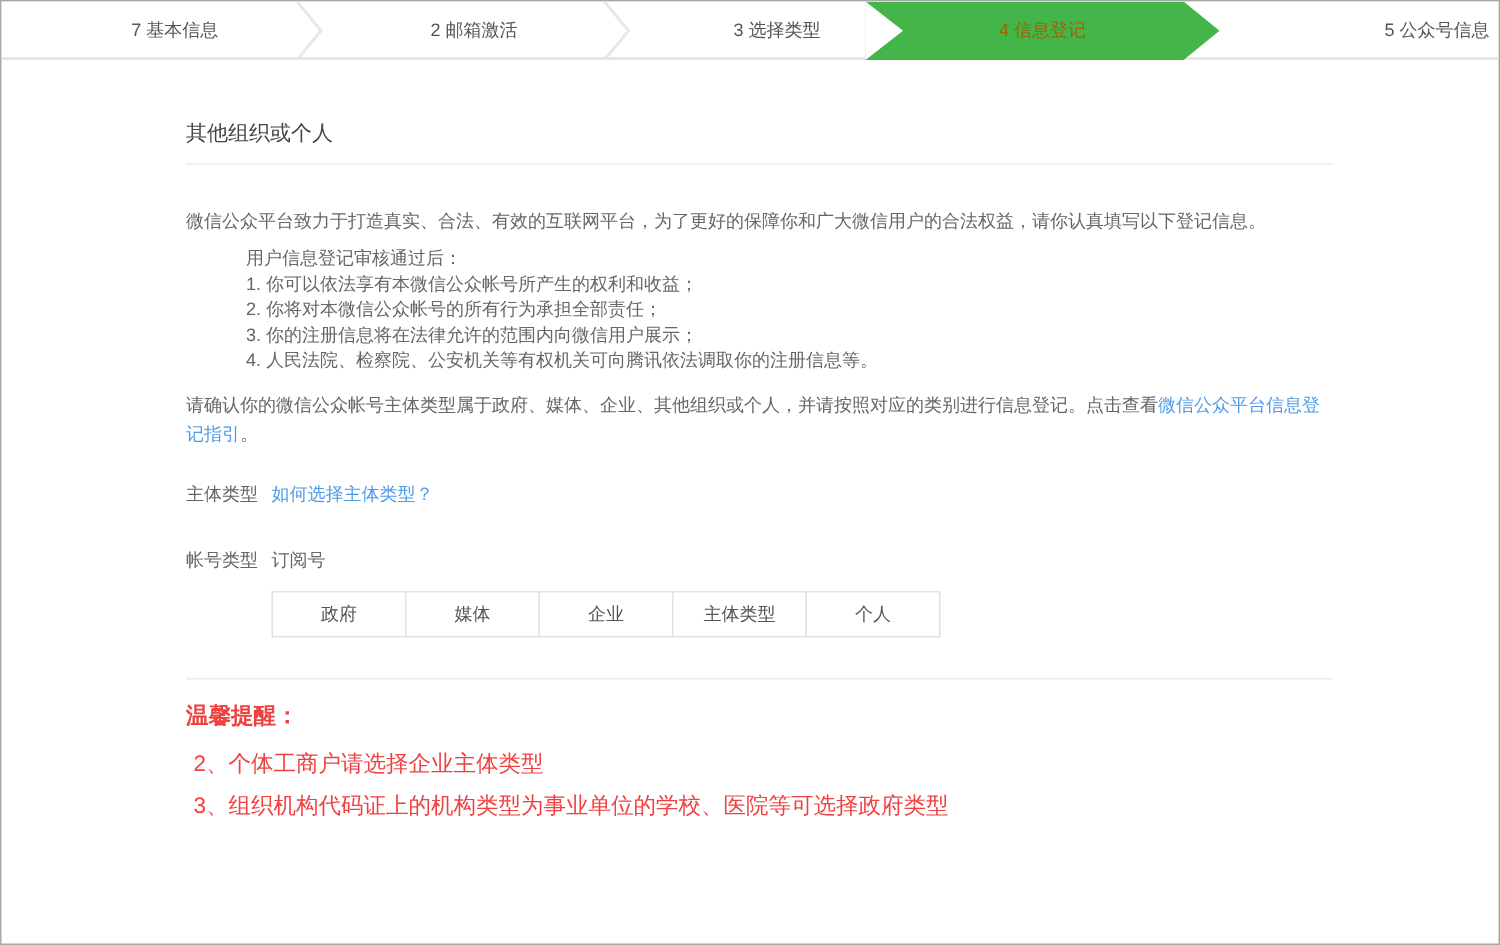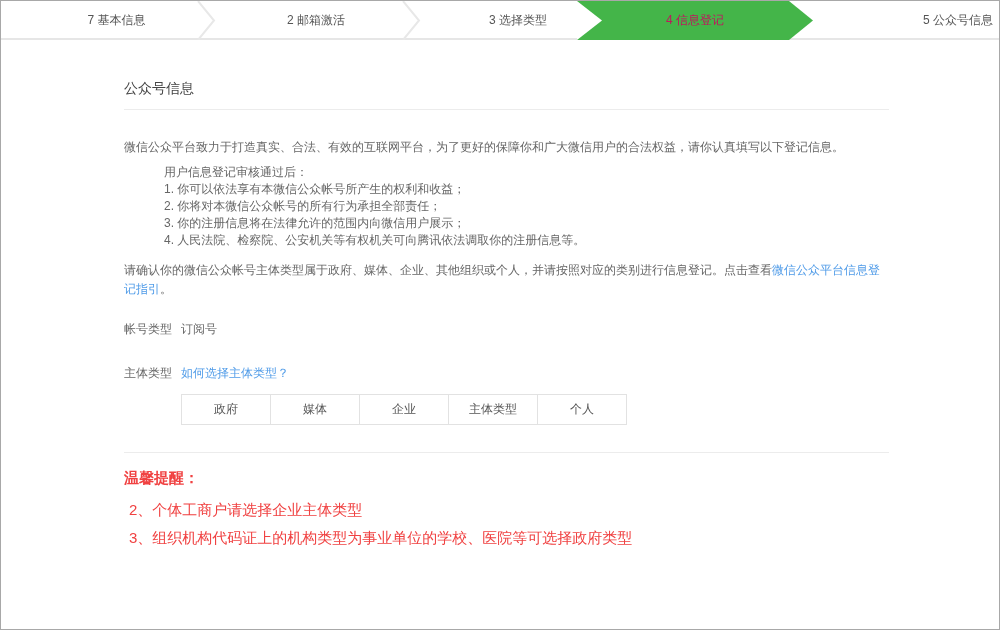--- a/index.html
+++ b/index.html
@@ -28,21 +28,21 @@
     top: 0; height: 39px; line-height: 39px;
     text-align: center;
     font-size: 12px;
     color: #555555;
     z-index: 3;
     white-space: nowrap;
   }
   .step-label.s1 { left: 18px;  width: 195px; }
   .step-label.s2 { left: 217px; width: 196px; }
   .step-label.s3 { left: 419px; width: 196px; }
-  .step-label.s4 { left: 588px; width: 212px; color: #be185d; }
+  .step-label.s4 { left: 588px; width: 212px; color: #a16207; }
   .step-label.s5 { left: 878px; width: 158px; }
   .step-arrow {
     position: absolute;
     left: 576px; top: 0;
     width: 236px; height: 39px;
     background: #44b549;
     clip-path: polygon(0 0, 212px 0, 236px 19.5px, 212px 39px, 0 39px);
     z-index: 2;
   }
   .step-notch {
@@ -117,42 +117,42 @@
     <div class="step-notch"></div>
     <span class="step-label s1">7 基本信息</span>
     <span class="step-label s2">2 邮箱激活</span>
     <span class="step-label s3">3 选择类型</span>
     <span class="step-label s4">4 信息登记</span>
     <span class="step-label s5">5 公众号信息</span>
   </div>
 
   <div class="container">
 
-    <h2 class="section-title">公众号信息</h2>
+    <h2 class="section-title">其他组织或个人</h2>
 
     <p class="intro">微信公众平台致力于打造真实、合法、有效的互联网平台，为了更好的保障你和广大微信用户的合法权益，请你认真填写以下登记信息。</p>
 
     <div class="review">
       <div>用户信息登记审核通过后：</div>
       <div>1. 你可以依法享有本微信公众帐号所产生的权利和收益；</div>
       <div>2. 你将对本微信公众帐号的所有行为承担全部责任；</div>
       <div>3. 你的注册信息将在法律允许的范围内向微信用户展示；</div>
       <div>4. 人民法院、检察院、公安机关等有权机关可向腾讯依法调取你的注册信息等。</div>
     </div>
 
     <p class="confirm"><span>请确认你的微信公众帐号主体类型属于政府、媒体、企业、其他组织或个人，并请按照对应的类别进行信息登记。点击查看</span><a class="link">微信公众平台信息登记指引</a><span>。</span></p>
 
     <div class="form">
       <div class="form-row">
+        <span class="form-label">主体类型</span>
+        <a class="link">如何选择主体类型？</a>
+      </div>
+      <div class="form-row">
         <span class="form-label">帐号类型</span>
         <span class="form-value">订阅号</span>
-      </div>
-      <div class="form-row">
-        <span class="form-label">主体类型</span>
-        <a class="link">如何选择主体类型？</a>
       </div>
       <div class="options">
         <span class="opt-btn">政府</span>
         <span class="opt-btn">媒体</span>
         <span class="opt-btn">企业</span>
         <span class="opt-btn">主体类型</span>
         <span class="opt-btn">个人</span>
       </div>
     </div>
 

